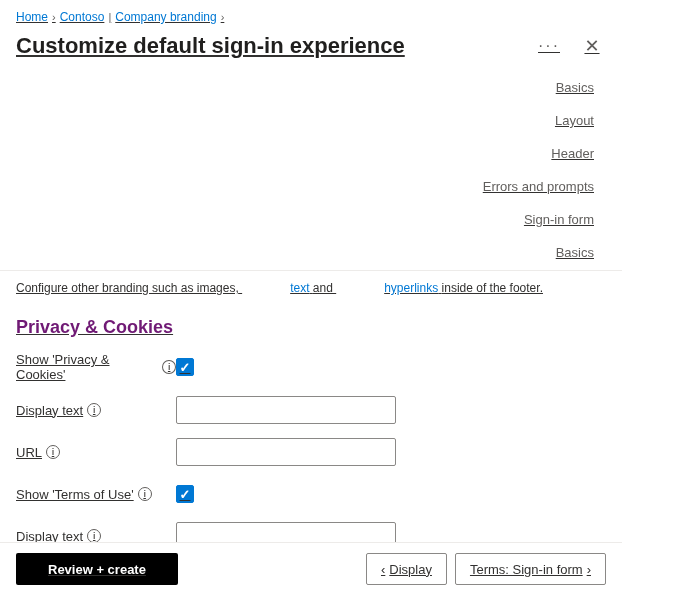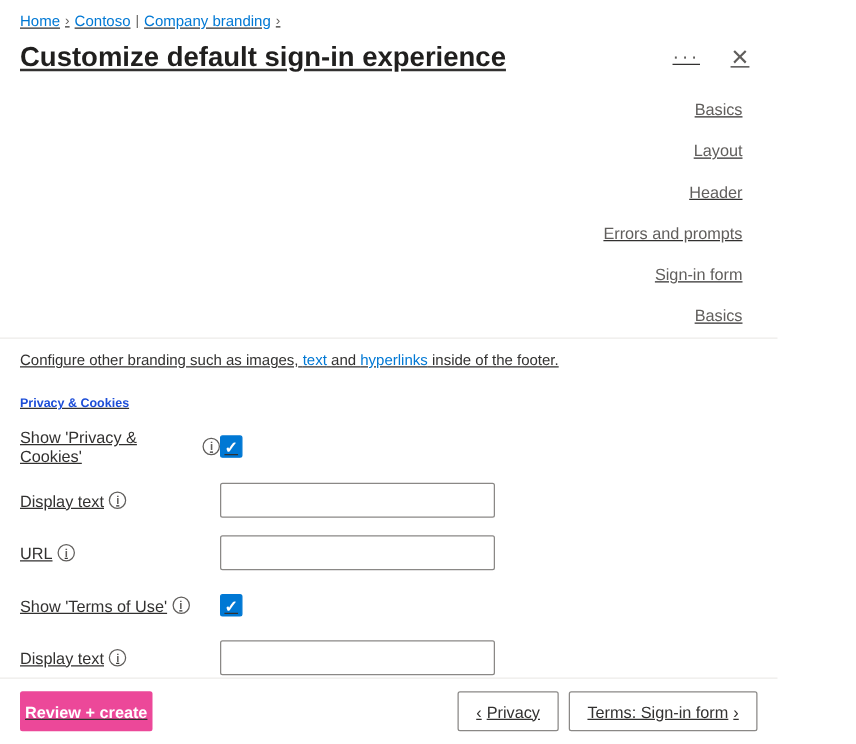--- a/index.html
+++ b/index.html
@@ -86,31 +86,31 @@
       color: #0078d4;
       border-bottom: 2px solid #0078d4;
       font-weight: 600;
     }
     
     .info-banner {
       padding: 10px 16px 8px 16px;
       font-size: 12px;
       color: #323130;
     }
-    .info-banner a { color: #0078d4; text-decoration: none; }
+    .info-banner a { color: #0078d4; text-decoration: none; margin-left: 48px; }
     
     .content {
       flex: 1;
       padding: 4px 16px 0 16px;
       overflow-y: auto;
     }
     .section-title {
-      font-size: 10px;
+      font-size: 18px;
       font-weight: 700;
-      color: #1d4ed8;
+      color: #701a75;
       margin: 10px 0 14px 0;
     }
     .form-row {
       display: flex;
       align-items: center;
       margin-bottom: 14px;
       min-height: 28px;
     }
     .form-label {
       display: flex;
@@ -171,25 +171,25 @@
     }
     
     .footer-nav {
       border-top: 1px solid #edebe9;
       padding: 10px 16px;
       display: flex;
       align-items: center;
       justify-content: space-between;
     }
     .btn-primary {
-      background: #ec4899;
+      background: #000000;
       color: white;
       border: none;
       border-radius: 2px;
-      padding: 6px 4px;
+      padding: 6px 32px;
       font-size: 13px;
       font-weight: 600;
       cursor: pointer;
       height: 32px;
     }
     .nav-buttons {
       display: flex;
       gap: 8px;
     }
     .btn-secondary {
@@ -330,21 +330,21 @@
       </div>
     </div>
 
   </div>
 
   <div class="footer-nav">
     <button class="btn-primary">Review + create</button>
     <div class="nav-buttons">
       <button class="btn-secondary">
         <span>‹</span>
-        <span>Privacy</span>
+        <span>Display</span>
       </button>
       <button class="btn-secondary">
         <span>Terms: Sign-in form</span>
         <span>›</span>
       </button>
     </div>
   </div>
 
 </div>
 

